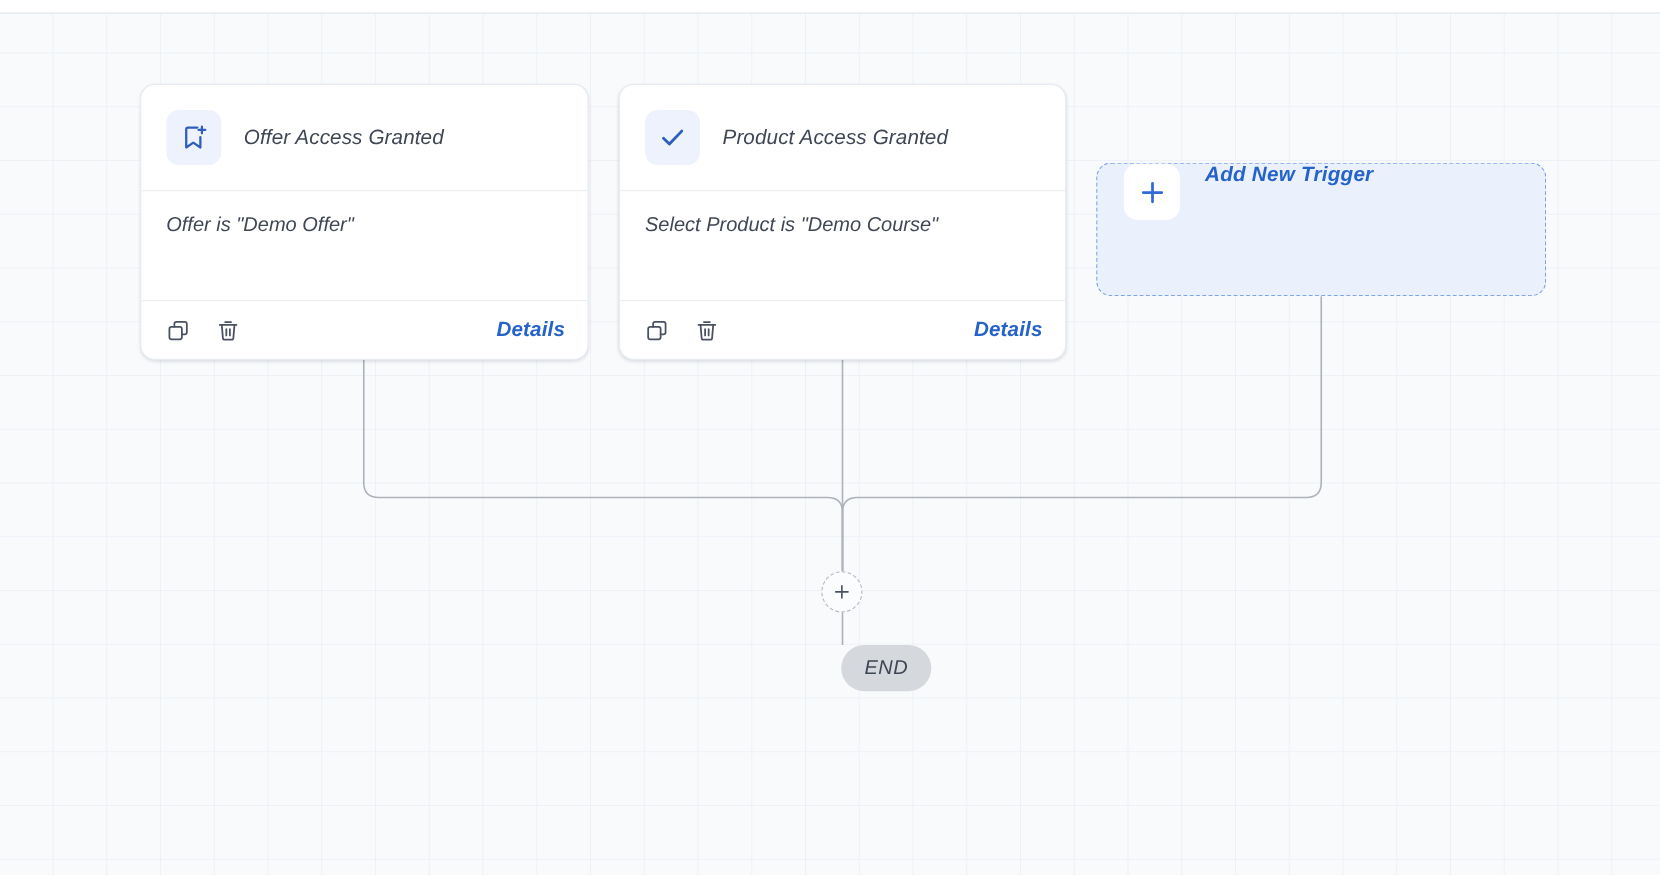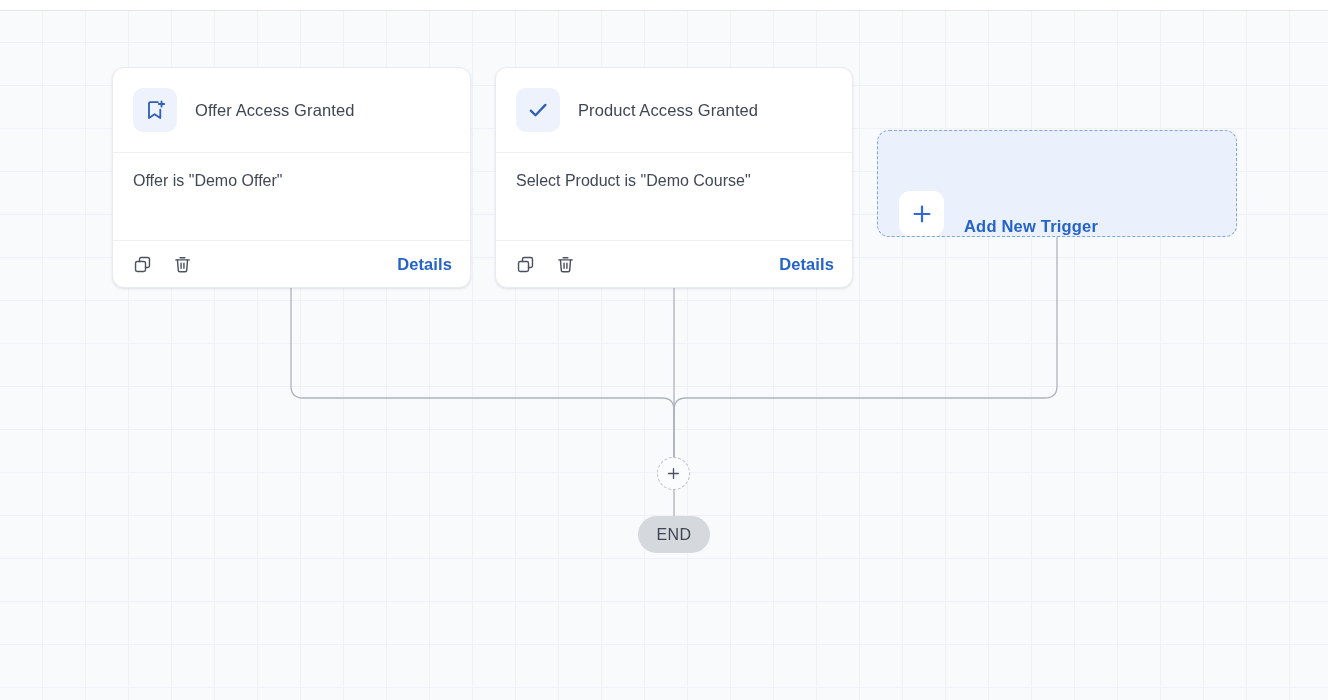--- a/index.html
+++ b/index.html
@@ -18,20 +18,21 @@
     position: relative;
     width: 1328px;
     height: 700px;
     background-color: #f8fafc;
     background-image:
       linear-gradient(to right, #eef1f6 1px, transparent 1px),
       linear-gradient(to bottom, #eef1f6 1px, transparent 1px);
     background-size: 43px 43px;
     background-position: -1px -1px;
     overflow: hidden;
+    font-style: italic;
   }
 
   
   #top-strip {
     position: absolute;
     left: 0; top: 0;
     width: 1328px;
     height: 11px;
     background: #ffffff;
     border-bottom: 1px solid #e2e5ea;
@@ -131,21 +132,21 @@
     position: absolute;
     left: 877px;
     top: 130px;
     width: 360px;
     height: 107px;
     background: #eaf1fd;
     border: 1.5px dashed #7ea4e8;
     border-radius: 12px;
     box-sizing: border-box;
     display: flex;
-    align-items: flex-end;
+    align-items: flex-start;
     padding-left: 21px;
     cursor: pointer;
     z-index: 3;
   }
   #add-trigger-icon {
     width: 45px;
     height: 45px;
     background: #ffffff;
     border-radius: 11px;
     display: flex;
@@ -175,21 +176,21 @@
     display: flex;
     align-items: center;
     justify-content: center;
     cursor: pointer;
     z-index: 3;
   }
 
   
   #end-node {
     position: absolute;
-    left: 638px;
+    left: 673px;
     top: 516px;
     width: 72px;
     height: 37px;
     border-radius: 19px;
     background: #d5d8dd;
     display: flex;
     align-items: center;
     justify-content: center;
     z-index: 3;
   }

